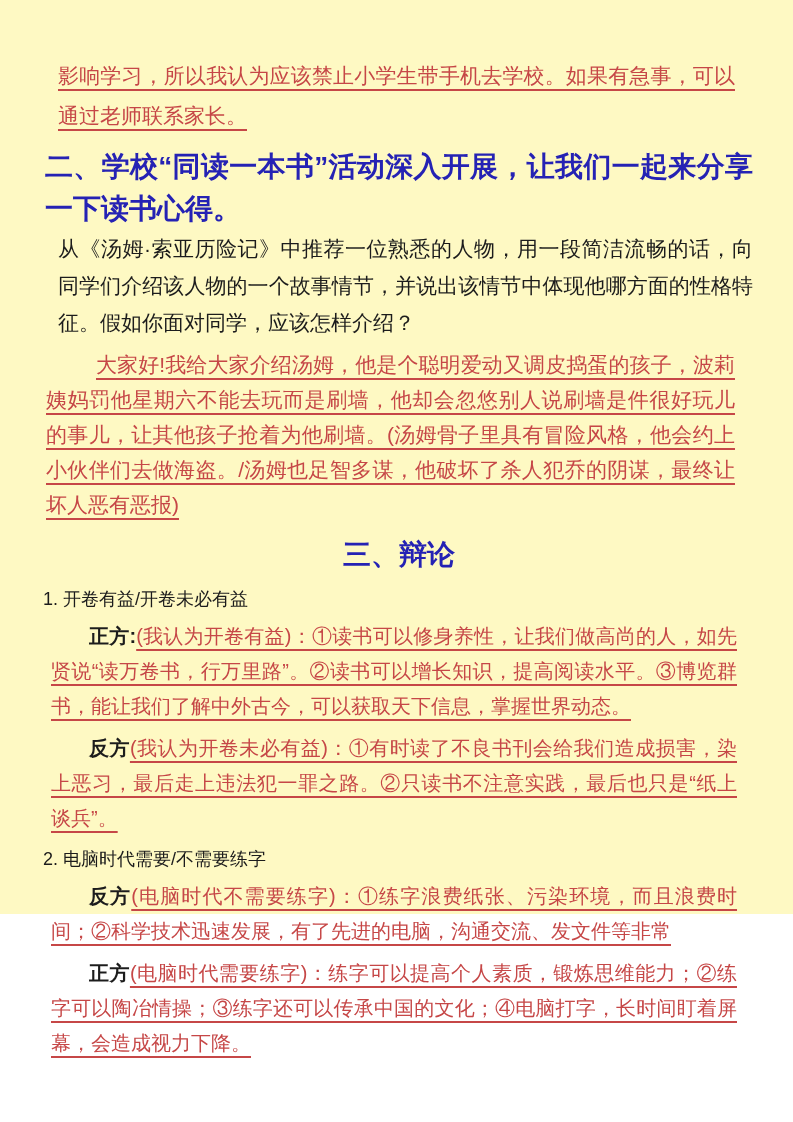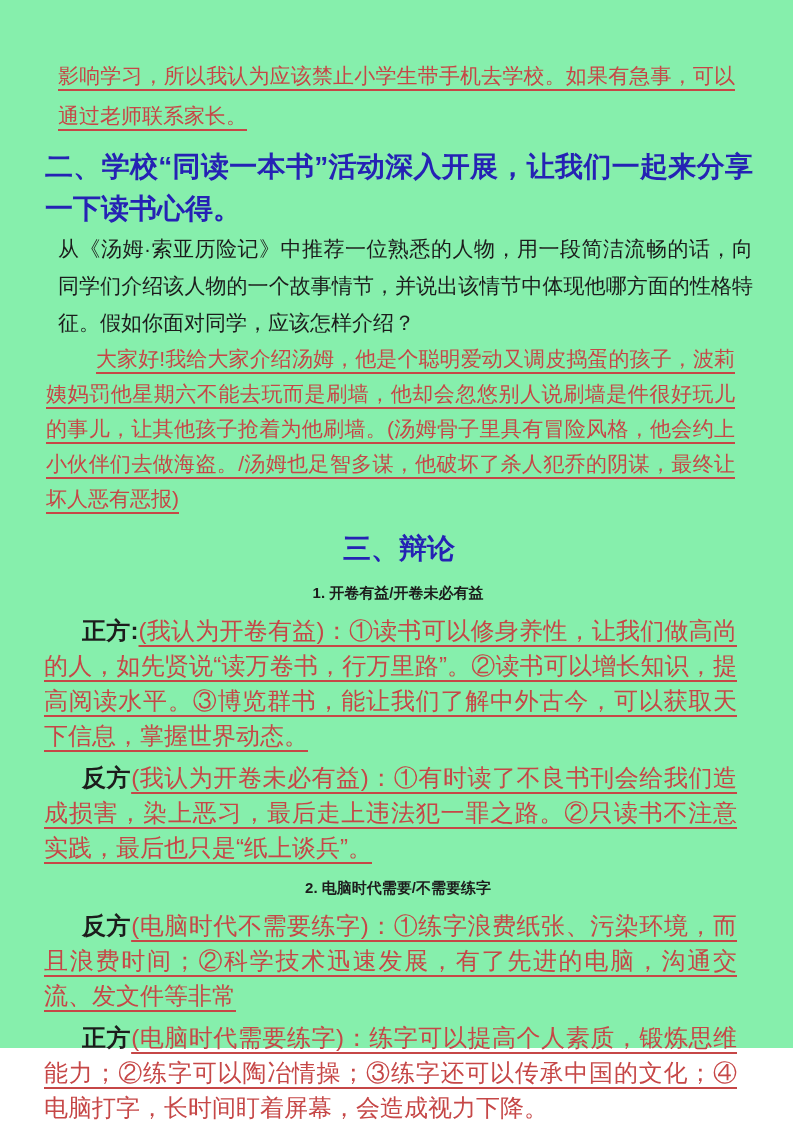--- a/index.html
+++ b/index.html
@@ -10,23 +10,23 @@
   body {
     width: 793px;
     height: 1122px;
     font-family: "Liberation Sans", sans-serif;
     color: #1c1c1c;
     overflow: hidden;
   }
   .page {
     box-sizing: border-box;
     width: 793px;
-    height: 1048px;
+    height: 914px;
     padding: 56px 40px 0 36px;
-    background: #86efac;
+    background: #fef9c3;
   }
   p { margin: 0; text-align: justify; }
 
   .red { color: #c64747; }
   .u {
     text-decoration: underline;
     text-decoration-color: #c64747;
     text-decoration-thickness: 1.5px;
     text-underline-offset: 6px;
   }
@@ -47,37 +47,37 @@
   }
   h2.heading-small { margin-top: 12px; text-align: center; }
 
   .prompt {
     margin: 0 0 0 22px;
     font-size: 21px;
     line-height: 37px;
   }
 
   .share-answer {
-    margin: 0 18px 0 10px;
+    margin: 6px 18px 0 10px;
     font-size: 21px;
     line-height: 35px;
     text-indent: 50px;
   }
 
   .item-title {
     margin: 10px 0 0 7px;
-    font-size: 15px;
-    font-weight: bold;
+    font-size: 18px;
+    font-weight: normal;
     line-height: 26px;
-    text-align: center;
+    text-align: left;
   }
 
   .debate-para {
-    margin: 7px 16px 0 8px;
-    font-size: 24px;
+    margin: 7px 16px 0 15px;
+    font-size: 20px;
     line-height: 35px;
     text-indent: 38px;
   }
   .side-label {
     font-weight: bold;
     color: #1c1c1c;
   }
 </style>
 </head>
 <body>

